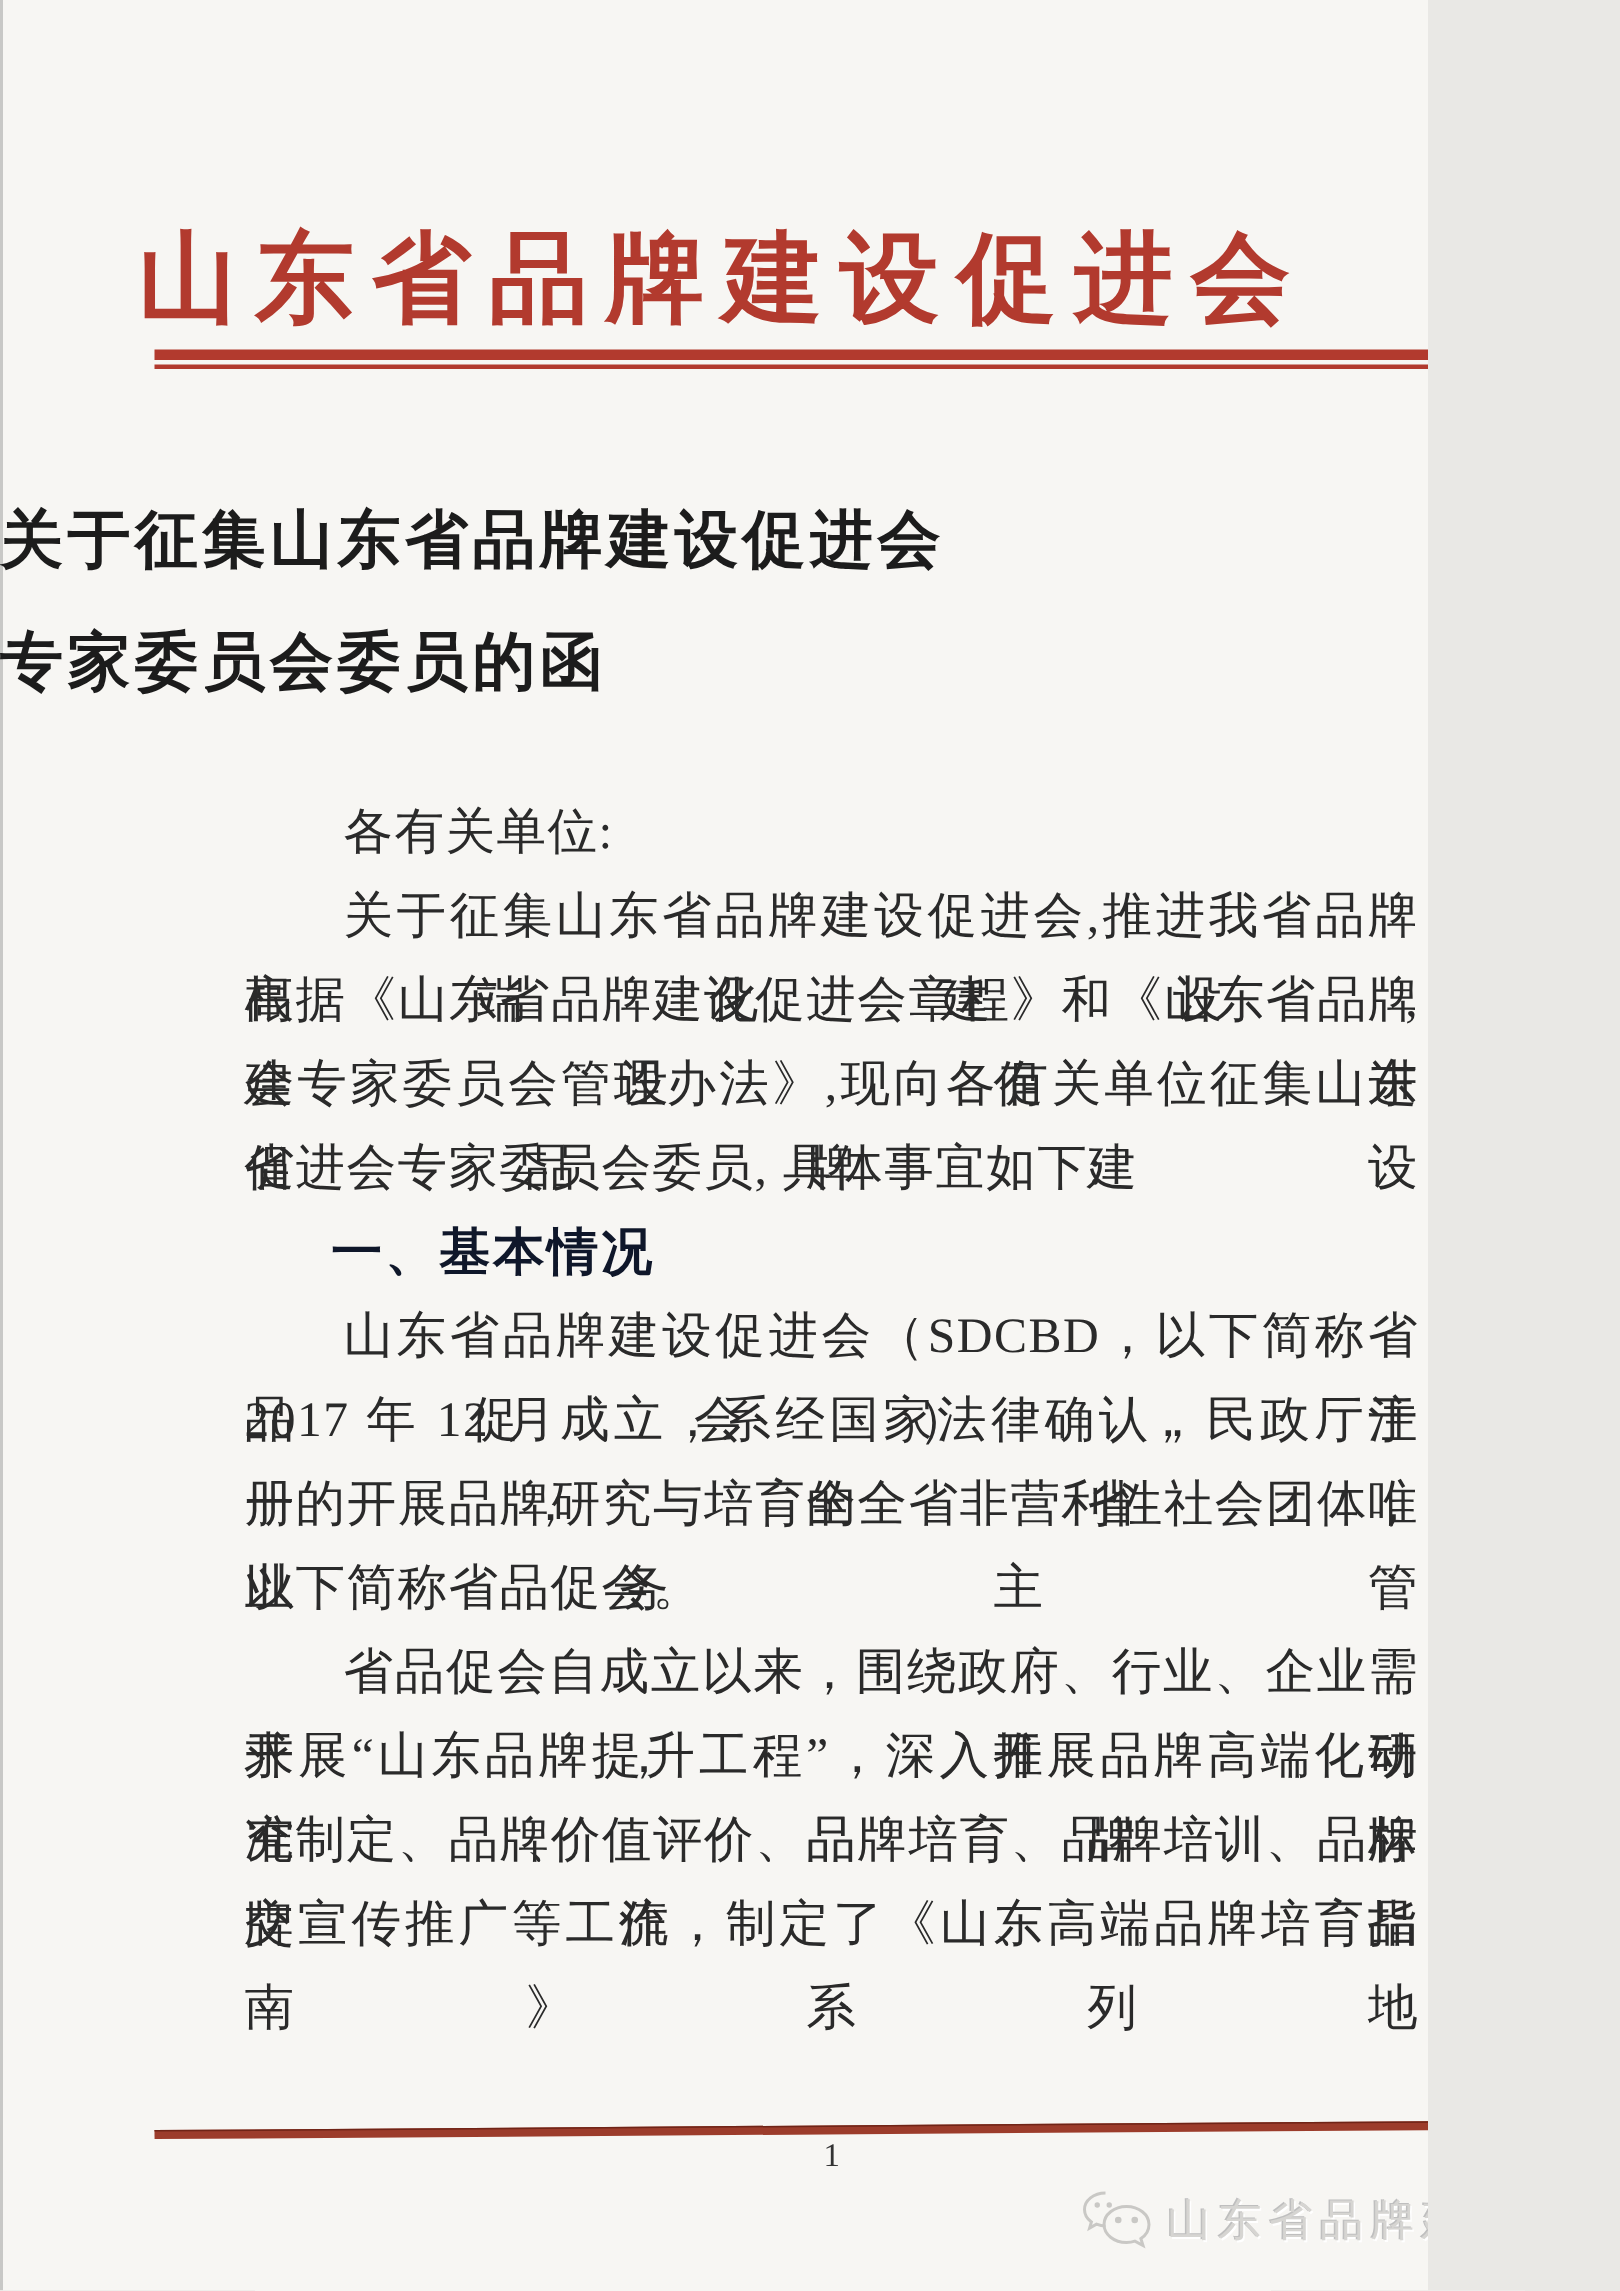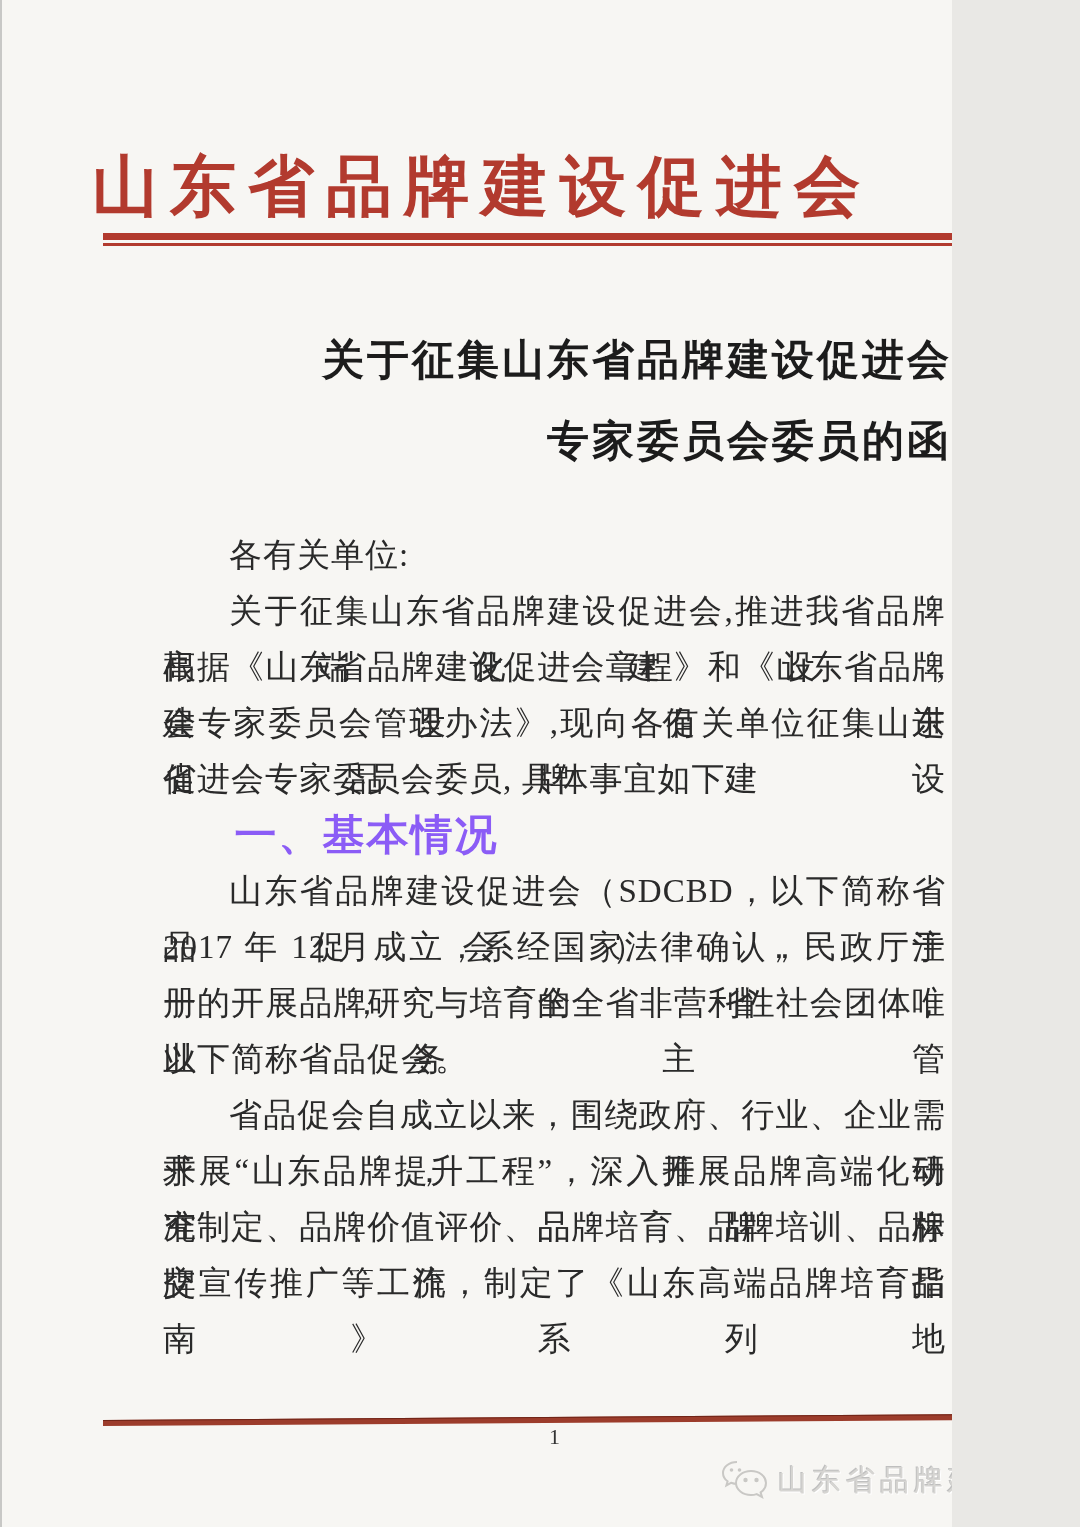--- a/index.html
+++ b/index.html
@@ -32,38 +32,38 @@
   }
   .rule-thick{
     position:absolute;left:103px;top:233px;width:882px;height:7px;
     background:var(--accent);
   }
   .rule-thin{
     position:absolute;left:103px;top:243px;width:882px;height:3px;
     background:var(--accent);
   }
   .doc-title{
-    position:absolute;left:0;right:0;text-align:right;
+    position:absolute;left:0;right:0;text-align:left;
     font-family:"Liberation Sans","DejaVu Sans",sans-serif;
     font-weight:700;color:var(--title-text);
-    font-size:42px;line-height:48px;letter-spacing:3px;margin-left:19px;
+    font-size:42px;line-height:48px;letter-spacing:3px;
   }
   .doc-title.l1{top:336px;}
   .doc-title.l2{top:417px;}
   .body-block{
     position:absolute;left:163px;top:527px;width:783px;
     font-size:33px;line-height:56px;color:var(--body-text);
     letter-spacing:1px;
   }
   .line{height:56px;overflow:visible;}
   .indent{text-indent:2em;}
   .just{text-align:justify;text-align-last:justify;}
   .sect-heading{
     font-family:"Liberation Sans","DejaVu Sans",sans-serif;
-    font-weight:700;font-size:42px;color:#8b5cf6;
+    font-weight:700;font-size:34px;color:#0f172a;
     text-indent:1.7em;letter-spacing:2px;
   }
   .footer-rule{
     position:absolute;left:103px;top:1417px;width:882px;height:5px;
     background:var(--footer-rule);
     border-top:1px solid #6f2417;
     transform:rotate(-0.4deg);
   }
   .page-number{
     position:absolute;left:163px;top:1424px;width:783px;

